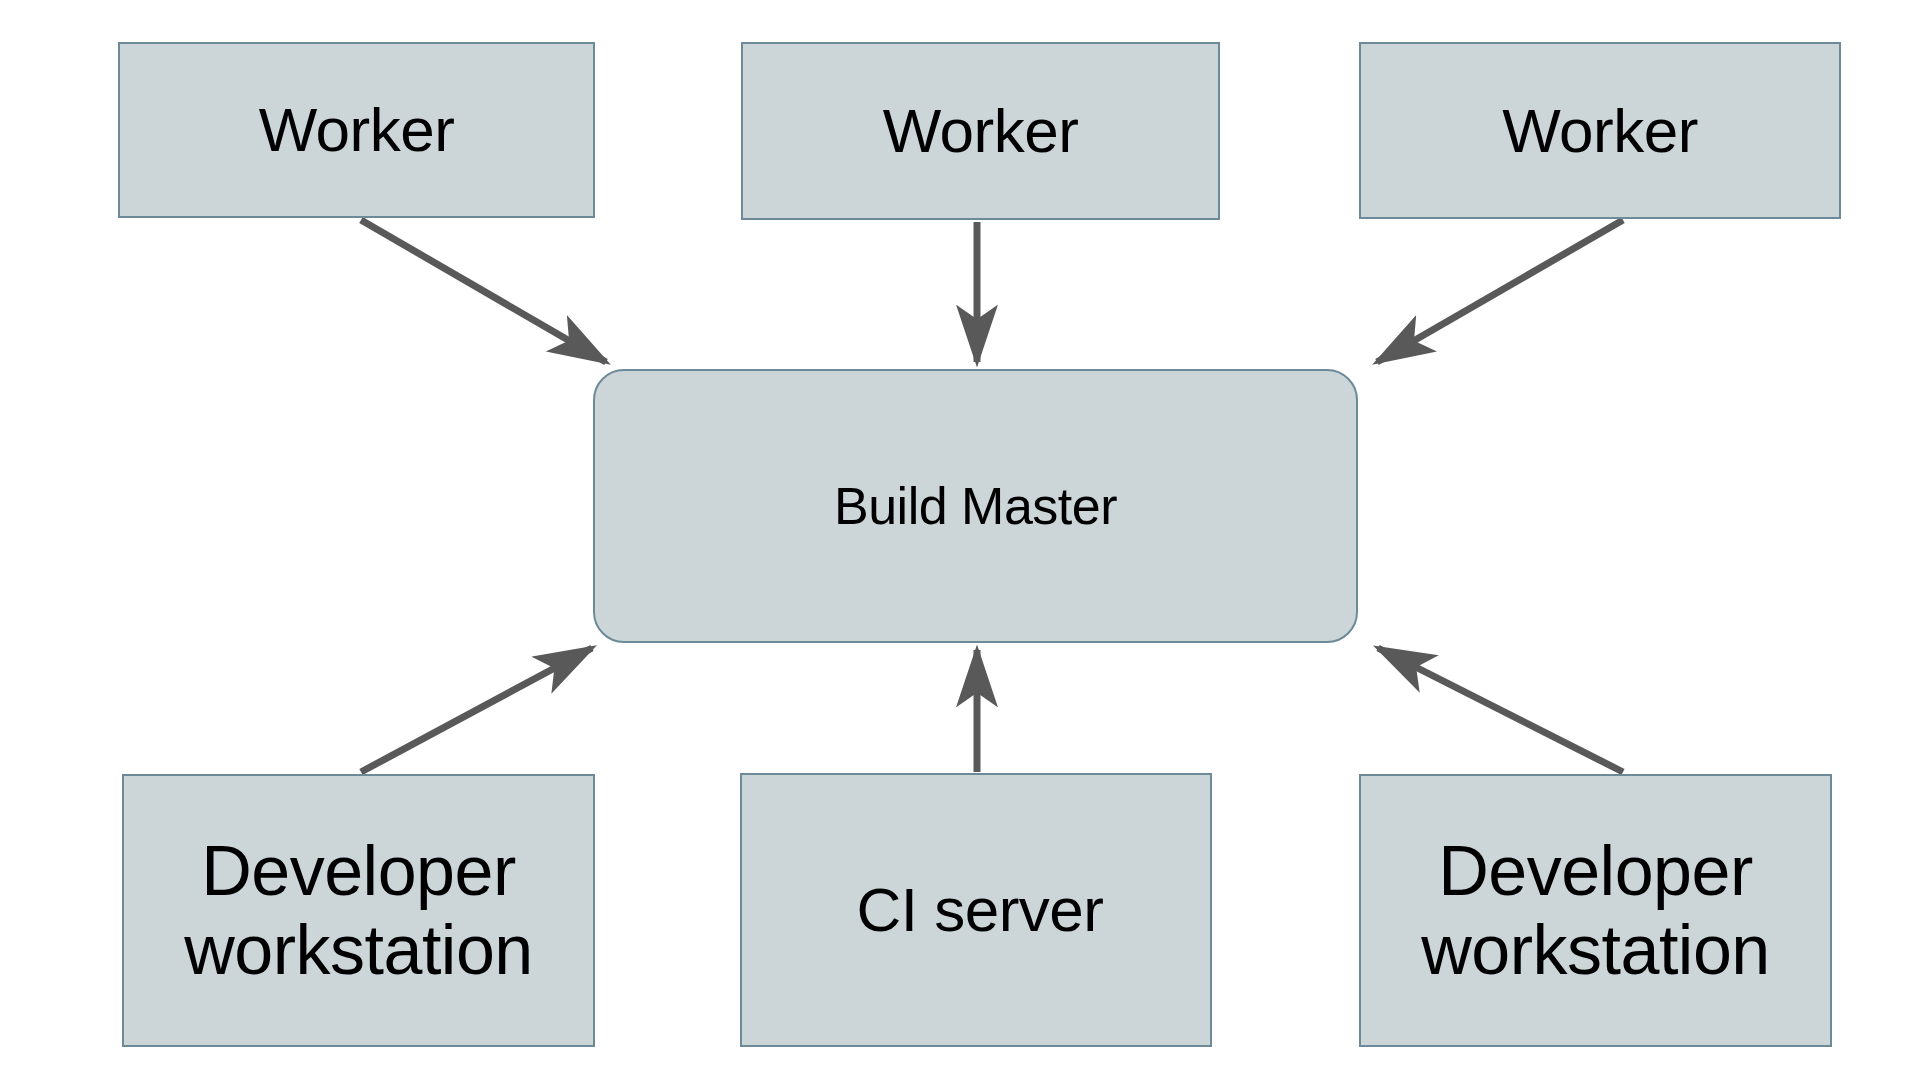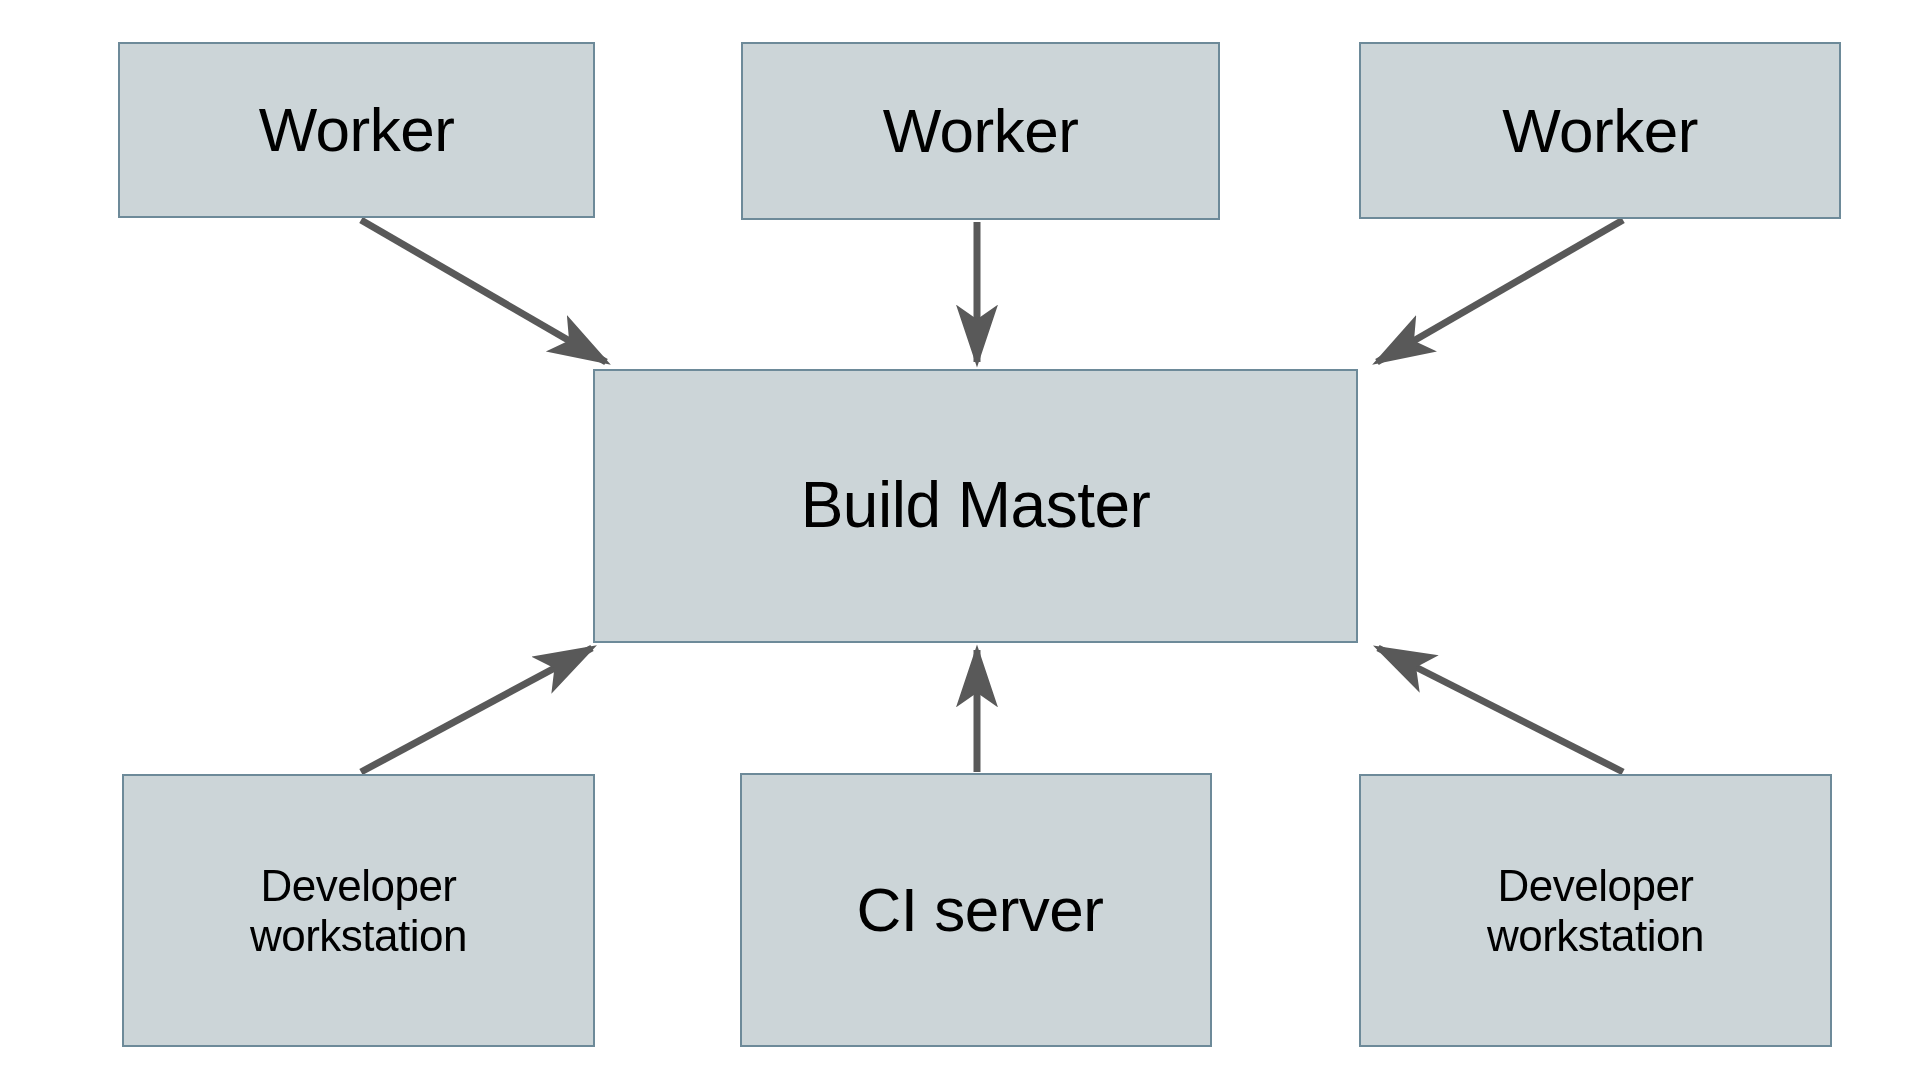--- a/index.html
+++ b/index.html
@@ -42,23 +42,23 @@
   }
   .node-label {
     display: block;
     width: 100%;
     line-height: 1.12;
     white-space: pre-line;
     padding: 0 10px;
     box-sizing: border-box;
   }
   .node-worker { font-size: 62px; }
-  .node-master { font-size: 64px; }
+  .node-master { font-size: 52px; border-radius: 31px; }
   .node-ci     { font-size: 62px; padding-left: 8px; }
-  .node-dev    { font-size: 44px; }
+  .node-dev    { font-size: 70px; }
 </style>
 </head>
 <body>
 
 <div id="diagram-canvas" style="width: 1910px; height: 1090px; background: rgb(255, 255, 255);">
 
   <svg id="edge-layer" viewBox="0 0 1910 1090" width="1910" height="1090" xmlns="http://www.w3.org/2000/svg">
     <defs>
       <marker id="arrowhead" markerWidth="9" markerHeight="9" refX="8.2" refY="3" orient="auto" markerUnits="strokeWidth">
         <path d="M0,0 L9,3 L0,6 L2.1,3 Z" fill="#595959"></path>

